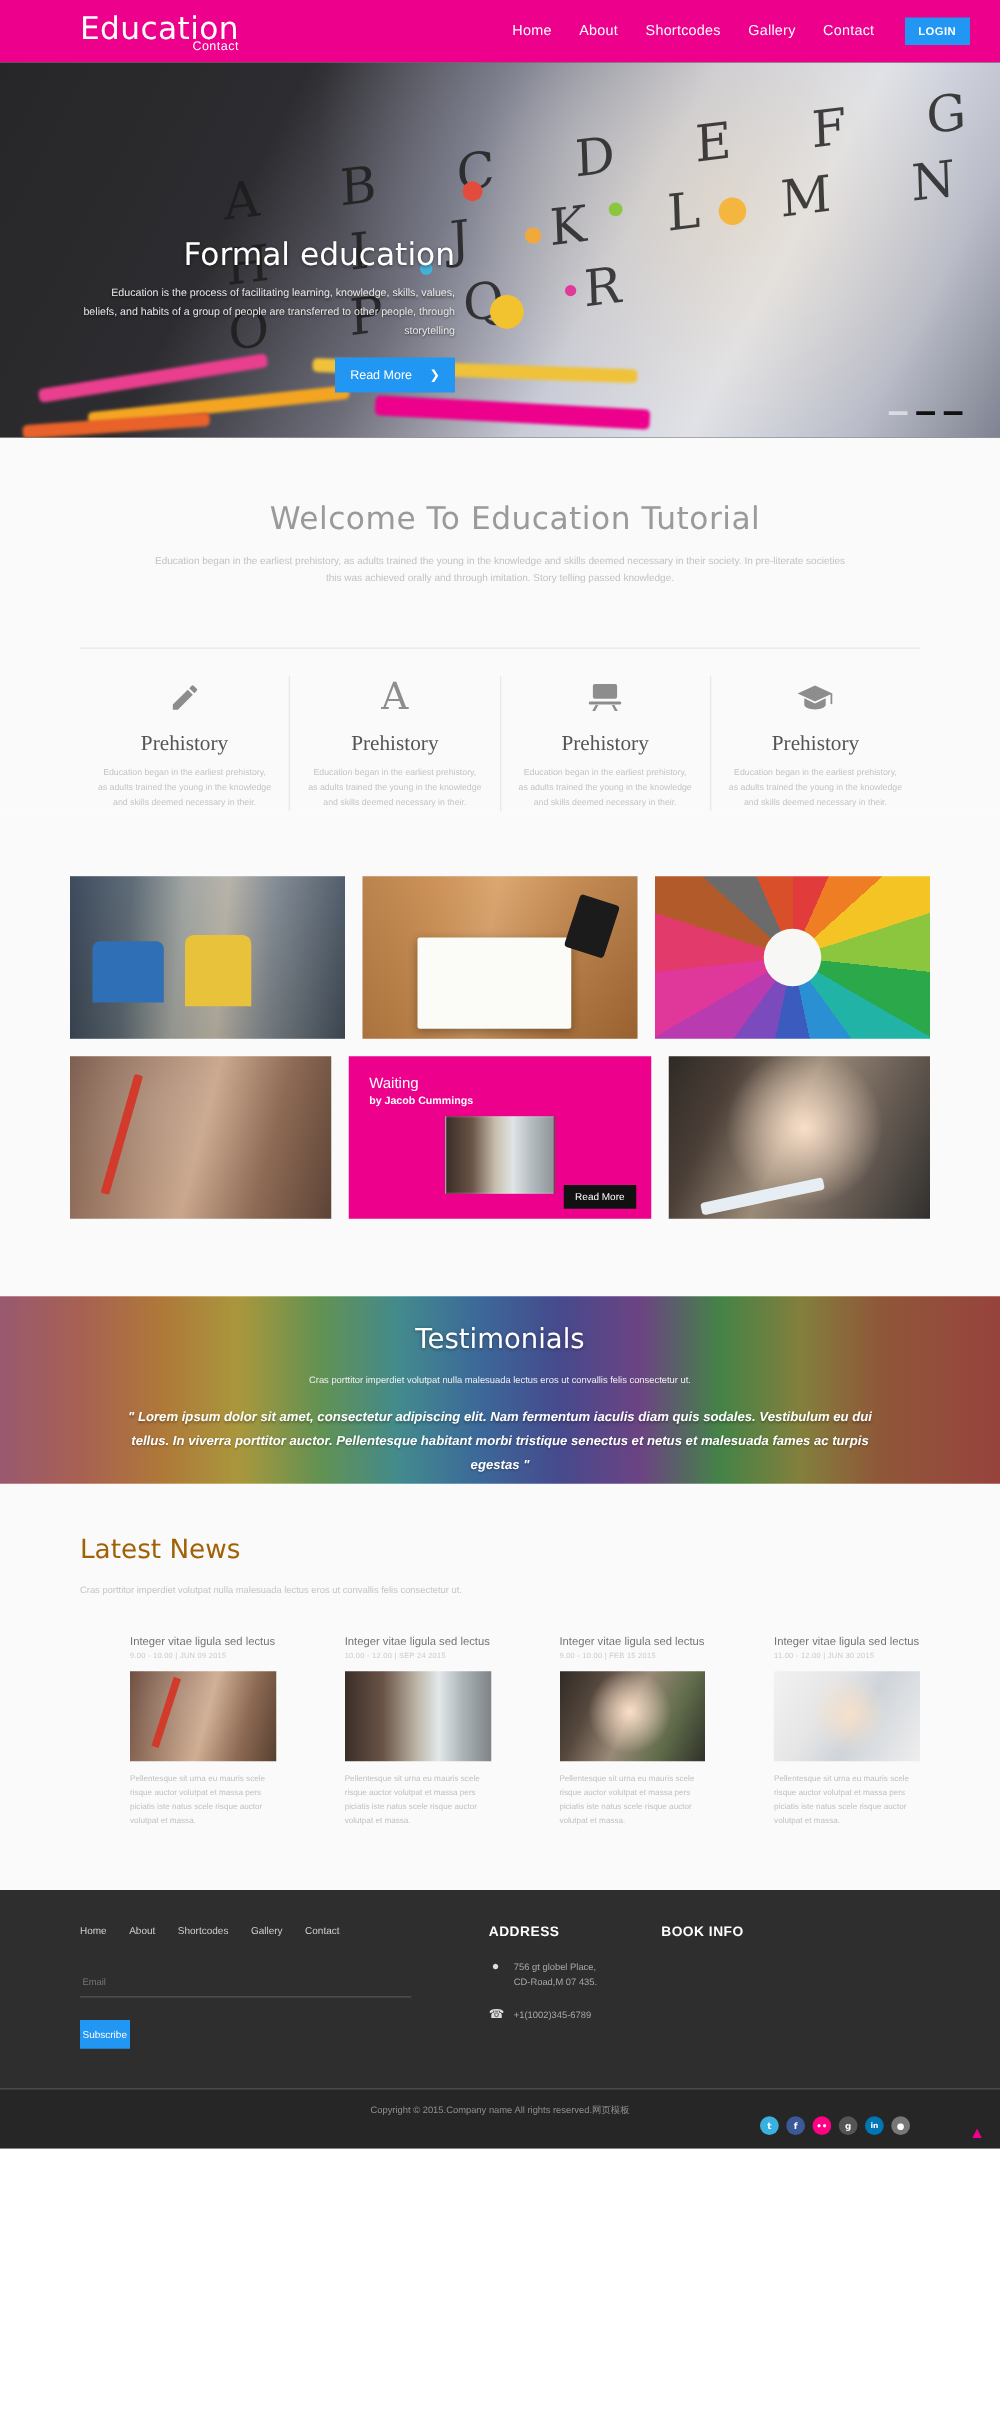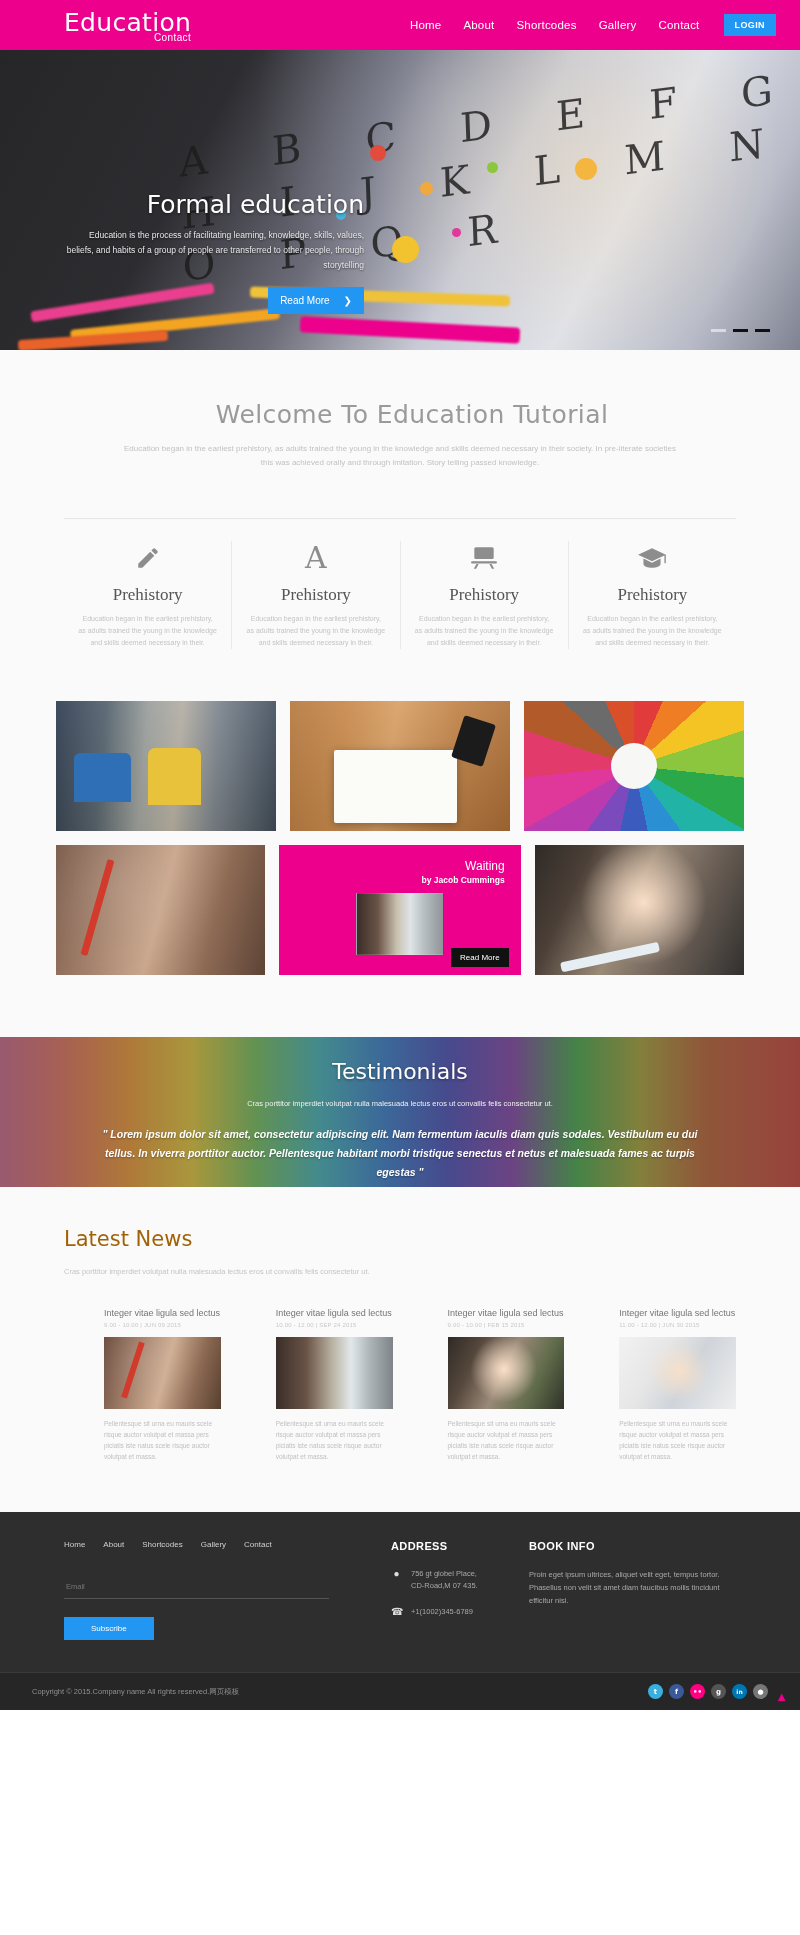--- a/index.html
+++ b/index.html
@@ -178,21 +178,21 @@
     margin-bottom: 8px;
     font-family: Liberation Serif, serif;
   }
   .feature-text {
     font-size: 7px;
     line-height: 12px;
     color: #c4c4c4;
   }
 
   
-  .gallery { background: #fafafa; padding: 52px 56px 62px; text-align: right; }
+  .gallery { background: #fafafa; padding: 52px 56px 62px; }
   .grid-row { display: flex; gap: 14px; margin-bottom: 14px; }
   .grid-row:last-child { margin-bottom: 0; }
   .tile { flex: 1; height: 130px; position: relative; overflow: hidden; }
 
   .t-classroom {
     background:
       linear-gradient(180deg, rgba(60,70,90,.25), rgba(0,0,0,.25)),
       linear-gradient(95deg,#3f4d60 0%,#6d7b84 22%,#c3c6bd 40%,#e2d9c6 55%,#9aa2a8 72%,#4e5b68 100%);
   }
   .t-classroom::before {
@@ -346,39 +346,40 @@
     border: none;
     border-bottom: 1px solid #555;
     color: #8d8d8d;
     font-size: 7.5px;
     padding: 5px 2px 7px;
     font-family: "Liberation Sans", sans-serif;
   }
   .f-subscribe {
     margin-top: 18px;
     background: #2196f3; color: #fff;
-    font-size: 8px; padding: 7px 27px;
+    font-size: 8px; padding: 7px 2px;
     border: none; font-family: "Liberation Sans", sans-serif;
   }
   .f-col-addr { width: 180px; padding-left: 62px; }
   .f-col-book { flex: 1; padding-left: 20px; }
   .f-head {
     color: #fff; font-size: 11px; font-weight: bold;
     letter-spacing: .4px; margin-bottom: 16px;
   }
   .f-line { display: flex; gap: 9px; margin-bottom: 14px; align-items: flex-start; }
   .f-ico { color: #ddd; font-size: 10px; line-height: 12px; width: 11px; flex: 0 0 11px; text-align: center; }
   .f-val { color: #a8a8a8; font-size: 7.5px; line-height: 12px; }
   .f-book-text { color: #a8a8a8; font-size: 7.5px; line-height: 13px; }
 
   .copybar {
     background: #262626;
-    padding: 11px 32px;
+    padding: 11px 72px;
     display: flex; align-items: center;
     border-top: 1px solid #3a3a3a;
+    flex-direction: column;
   }
   .copy-text { color: #8f8f8f; font-size: 7.5px; }
   .socials { margin-left: auto; display: flex; gap: 6px; align-items: center; }
   .soc {
     width: 15px; height: 15px; border-radius: 50%;
     display: flex; align-items: center; justify-content: center;
     color: #fff; font-size: 7px; font-weight: bold;
     font-family: "DejaVu Sans", sans-serif;
   }
   .to-top {
@@ -567,21 +568,20 @@
 CD-Road,M 07 435.</span>
       </div>
       <div class="f-line">
         <span class="f-ico">☎</span>
         <span class="f-val">+1(1002)345-6789</span>
       </div>
     </div>
 
     <div class="f-col-book">
       <div class="f-head">BOOK INFO</div>
-      <div class="f-book-text">Proin eget ipsum ultrices, aliquet velit eget, tempus tortor. Phasellus non velit sit amet diam faucibus mollis tincidunt efficitur nisi.</div>
     </div>
   </div>
 
   <div class="copybar">
     <div class="copy-text">Copyright © 2015.Company name All rights reserved.网页模板</div>
     <div class="socials">
       <div class="soc" style="background:#3ab0e0">t</div>
       <div class="soc" style="background:#3b5998">f</div>
       <div class="soc" style="background:#ff0084">••</div>
       <div class="soc" style="background:#555">g</div>

